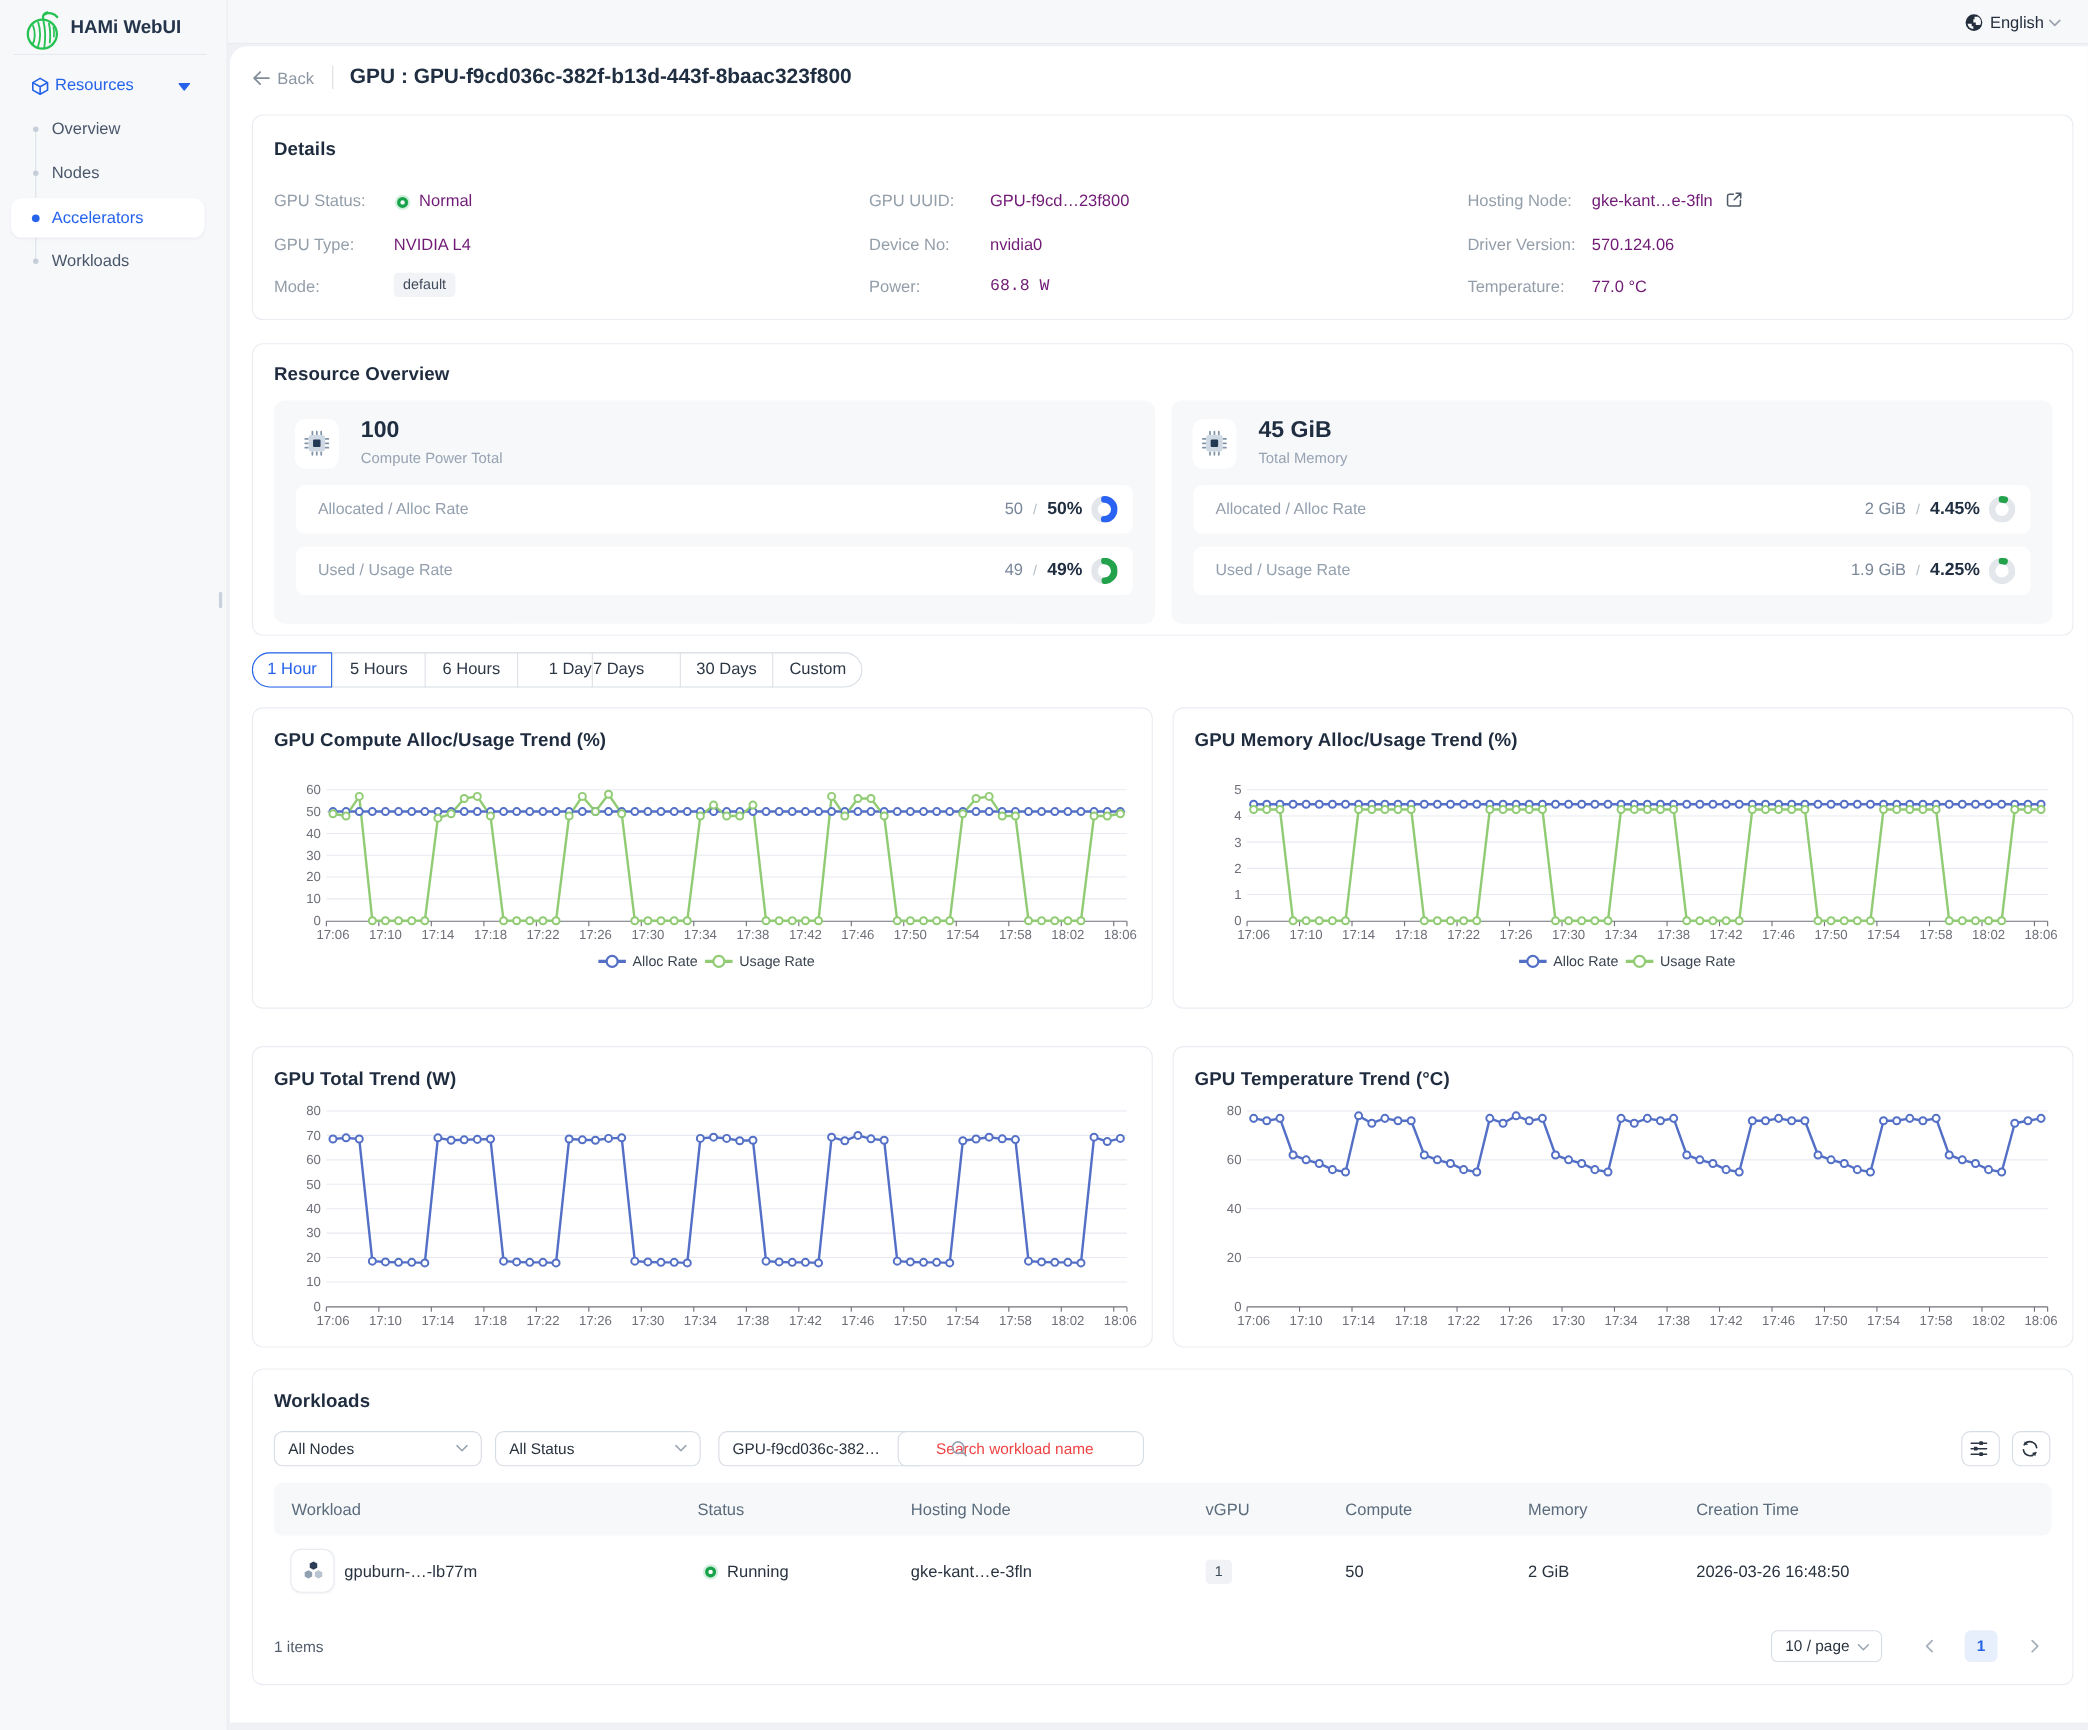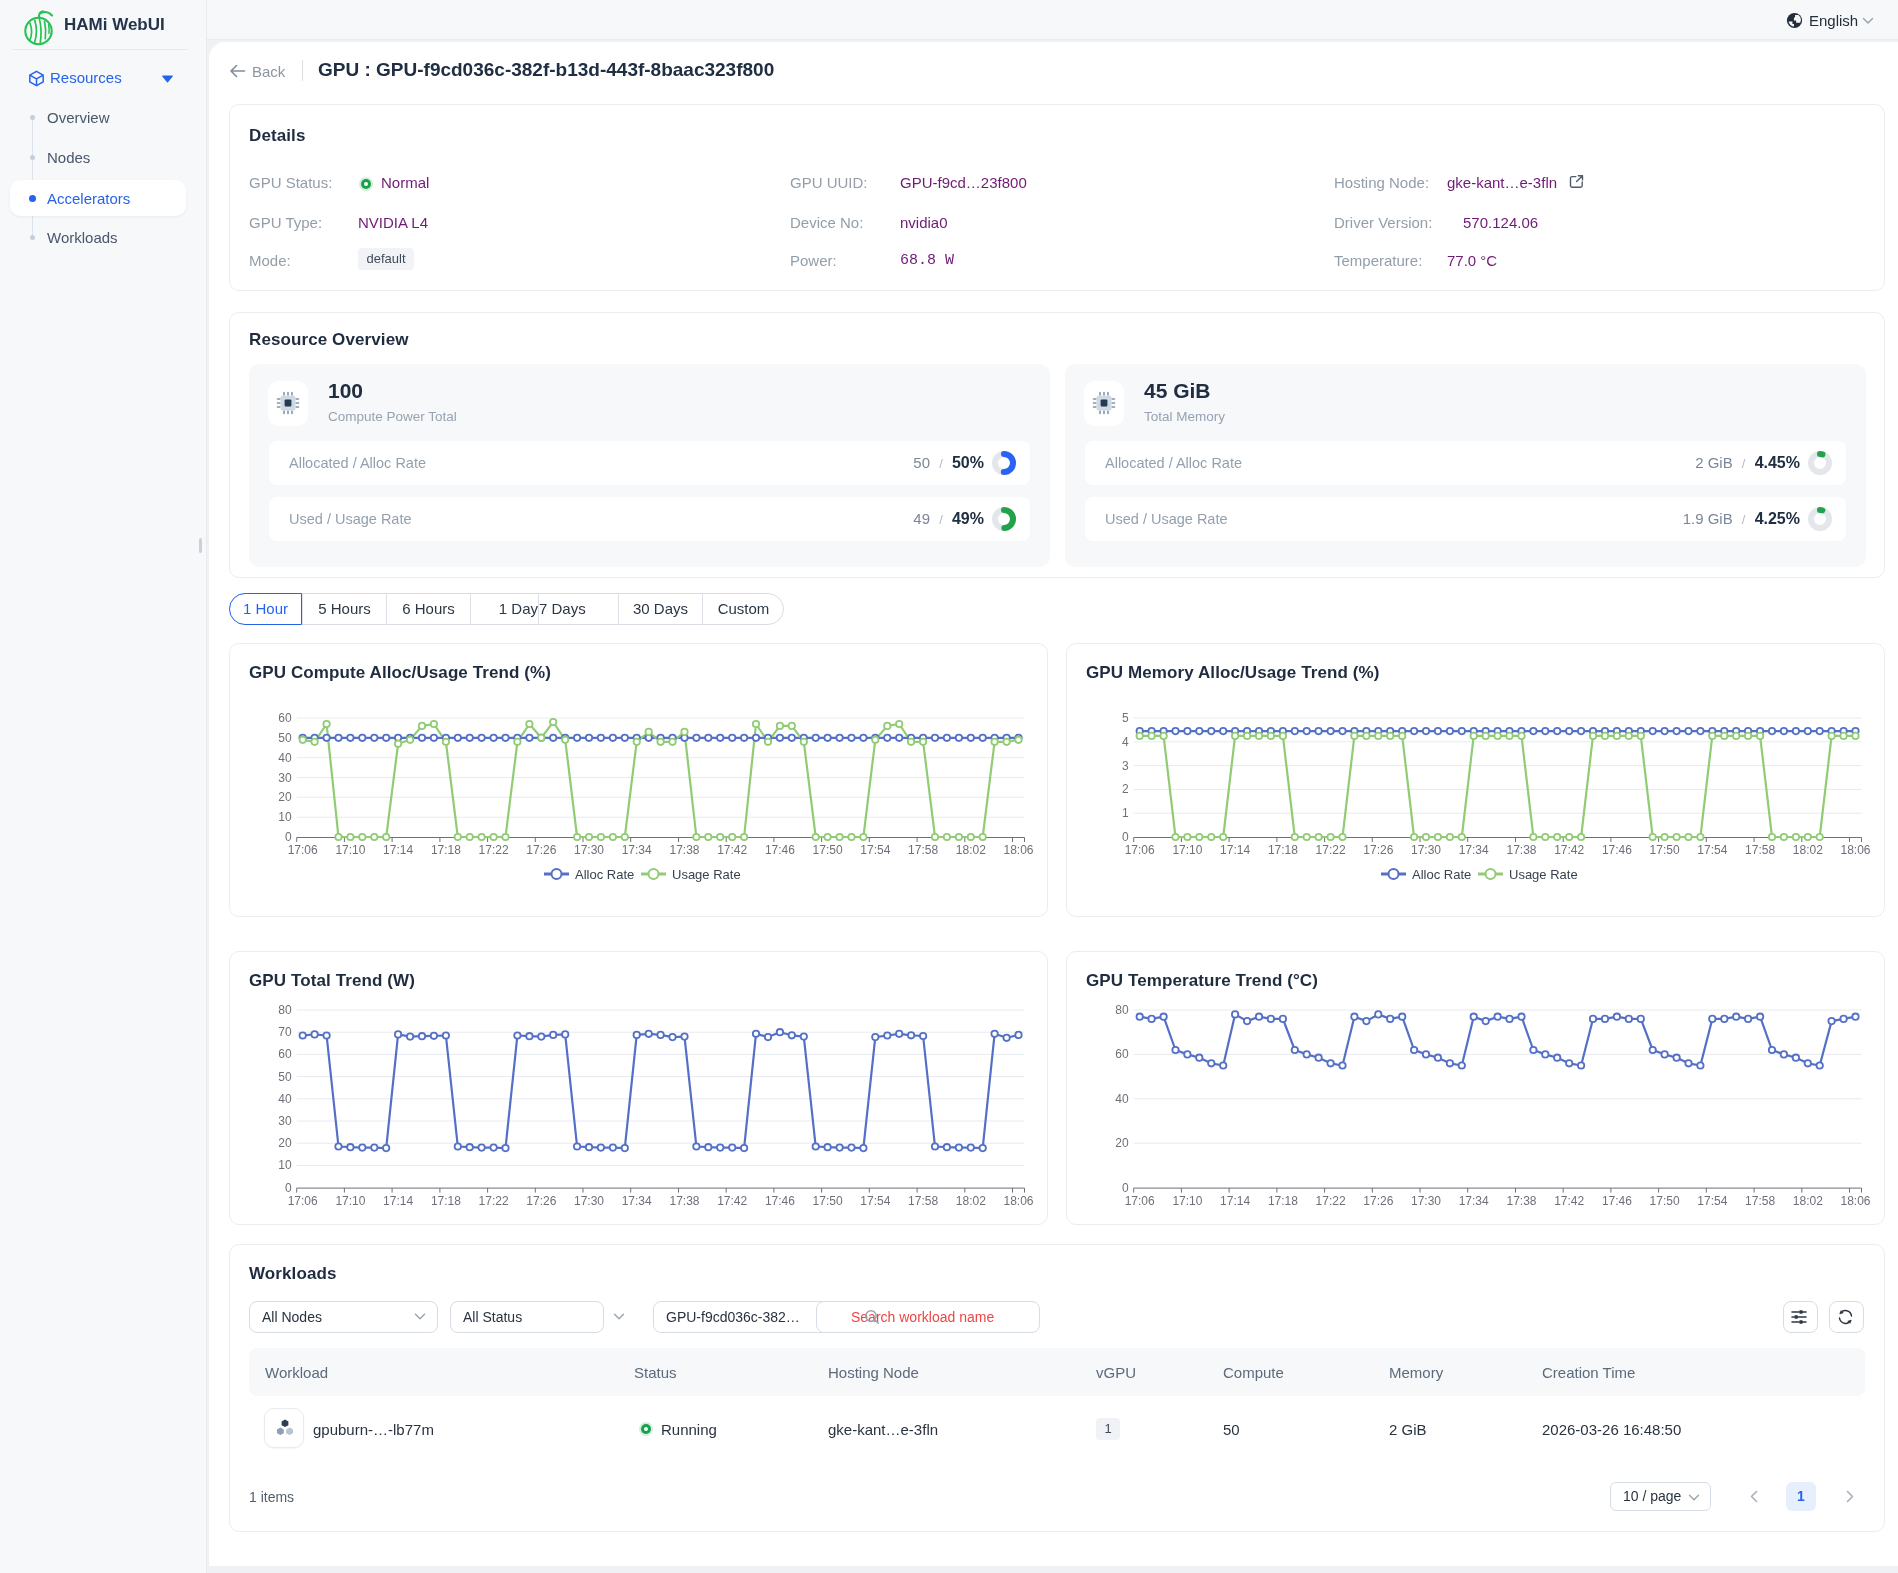--- a/index.html
+++ b/index.html
@@ -88,21 +88,21 @@
 <div class="val" style="left:900px;top:252px;font-family:Liberation Mono, monospace;">68.8 W</div>
 <div class="lbl" style="left:1334px;top:174px">Hosting Node:</div>
 <div class="val" style="left:1447px;top:174px;">gke-kant…e-3fln</div>
 <svg width="15" height="15" viewBox="0 0 15 15" style="position:absolute;left:1569;top:174">
 <g fill="none" stroke="#4f5b68" stroke-width="1.4" stroke-linecap="round" stroke-linejoin="round">
 <path d="M13.2 8 V11.6 a1.7 1.7 0 0 1 -1.7 1.7 H3.2 A1.7 1.7 0 0 1 1.5 11.6 V4.3 A1.7 1.7 0 0 1 3.2 2.6 H6.8"></path>
 <path d="M9.3 1.7 H13.5 V5.9 M13.2 2 L7.6 7.6"></path>
 </g>
   </svg>
 <div class="lbl" style="left:1334px;top:214px">Driver Version:</div>
-<div class="val" style="left:1447px;top:214px;margin-left:16px;">570.124.06</div>
+<div class="val" style="left:1447px;top:214px;">570.124.06</div>
 <div class="lbl" style="left:1334px;top:252px">Temperature:</div>
 <div class="val" style="left:1447px;top:252px;">77.0 °C</div>
 <div class="card" style="left:229px;top:312px;width:1656px;height:266px"></div>
 <div class="ctitle" style="left:249px;top:330px">Resource Overview</div>
 <div class="panel" style="left:249px;top:364px;width:801px;height:203px"></div>
 <div class="abs" style="left:268px;top:381px;width:40px;height:45px;background:#fff;border-radius:10px"></div>
 <svg width="24" height="24" viewBox="0 0 24 24" style="position:absolute;left:276px;top:391px">
 <g stroke="#8294a7" stroke-width="1.6" stroke-linecap="round">
 <path d="M8 1.5 V4 M12 1.5 V4 M16 1.5 V4 M8 20 V22.5 M12 20 V22.5 M16 20 V22.5"></path>
 <path d="M1.5 8 H4 M1.5 12 H4 M1.5 16 H4 M20 8 H22.5 M20 12 H22.5 M20 16 H22.5"></path>
@@ -753,21 +753,21 @@
       <circle cx="789.5" cy="65.7" r="3.2" fill="#fff" stroke="#5470c6" stroke-width="1.8"></circle>
     </svg>
   </div>
 <div class="ctitle" style="left:1086px;top:971px">GPU Temperature Trend (°C)</div>
 <div class="card" style="left:229px;top:1244px;width:1656px;height:288px"></div>
 <div class="ctitle" style="left:249px;top:1264px">Workloads</div>
 <div class="sel" style="left:249px;top:1301px;width:189px">All Nodes</div>
 <svg width="12" height="8" viewBox="0 0 12 8" style="position:absolute;left:414px;top:1313px">
 <path d="M1.5 1.2 L6 5.8 L10.5 1.2" fill="none" stroke="#9aa5b1" stroke-width="1.4" stroke-linecap="round" stroke-linejoin="round"></path>
   </svg>
-<div class="sel" style="left:450px;top:1301px;width:154px">All Status</div>
+<div class="sel" style="left:450px;top:1301px;width:187px">All Status</div>
 <svg width="12" height="8" viewBox="0 0 12 8" style="position:absolute;left:613px;top:1313px">
 <path d="M1.5 1.2 L6 5.8 L10.5 1.2" fill="none" stroke="#9aa5b1" stroke-width="1.4" stroke-linecap="round" stroke-linejoin="round"></path>
   </svg>
 <div class="sel" style="left:653px;top:1301px;width:190px">GPU-f9cd036c-382…</div>
 <svg width="12" height="8" viewBox="0 0 12 8" style="position:absolute;left:819px;top:1313px">
 <path d="M1.5 1.2 L6 5.8 L10.5 1.2" fill="none" stroke="#9aa5b1" stroke-width="1.4" stroke-linecap="round" stroke-linejoin="round"></path>
   </svg>
 <div class="sel" style="left:816px;top:1301px;width:224px;color:#ef4444;padding-left:34px">Search workload name</div>
 <svg width="16" height="16" viewBox="0 0 16 16" style="position:absolute;left:864;top:1309">
 <circle cx="7" cy="7" r="5.2" fill="none" stroke="#99a4b1" stroke-width="1.5"></circle>

